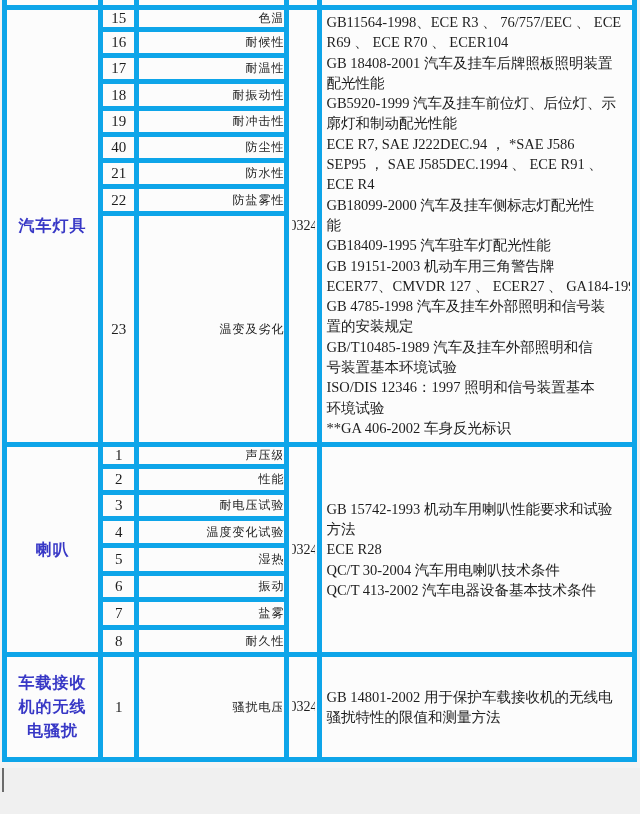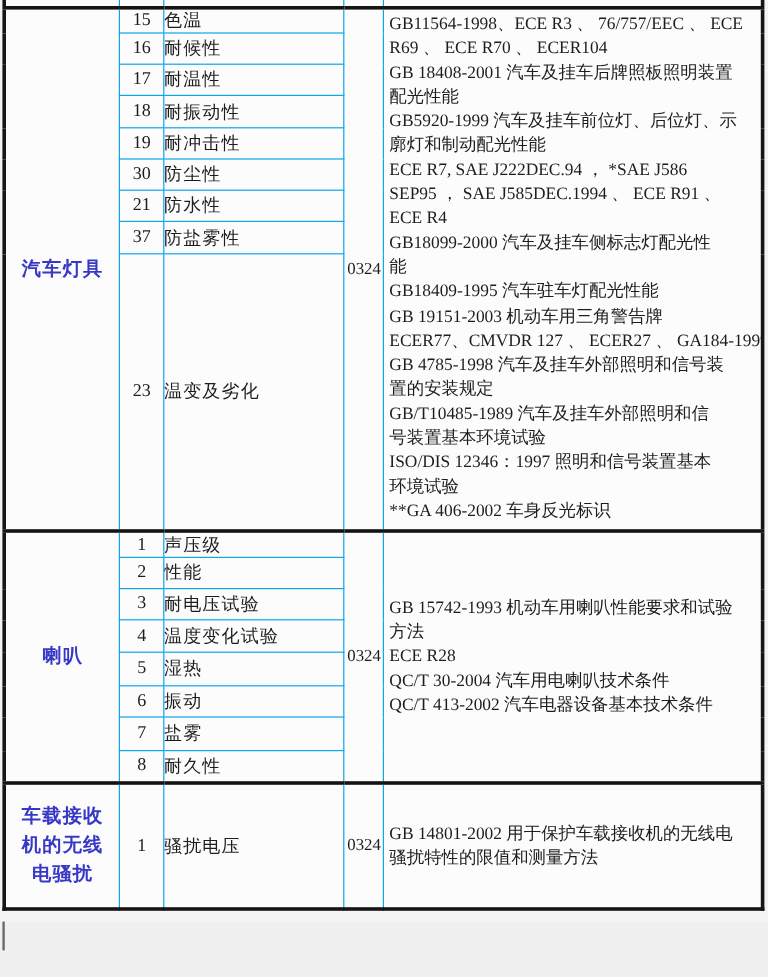--- a/index.html
+++ b/index.html
@@ -11,30 +11,30 @@
   }
   .page { position:relative; width:640px; height:814px; background:#f4f4f4; }
   .table-wrap { position:absolute; top:0; left:2px; }
   table.std-table {
     border-collapse:collapse; table-layout:fixed;
     width:635px; background:#fcfcfc;
     border-left:3px solid #161616;
     border-right:3px solid #161616;
     border-bottom:3px solid #161616;
   }
-  td { border:1px solid #0ea5e9; padding:0; overflow:hidden; }
+  td { border:5px solid #0ea5e9; padding:0; overflow:hidden; }
   tr.sliver-row td { border-top:none; height:5px; }
   tr.section-start td { border-top:3px solid #141414;border-radius:6px; }
   .cat-cell { text-align:center; vertical-align:middle; }
   .cat-label {
     color:#3838c6; font-weight:bold; font-size:16px; line-height:24px;
     padding:0 6px; letter-spacing:1px;
   }
   .num-cell { text-align:center; vertical-align:middle; font-size:15px; }
-  .name-cell { text-align:left; vertical-align:middle; font-size:15px; letter-spacing:1px; }
+  .name-cell { text-align:right; vertical-align:middle; font-size:12px; letter-spacing:1px; }
   .code-cell { text-align:center; vertical-align:middle; font-size:14px; }
   .std-cell { vertical-align:top; }
   .std-cell.v-middle { vertical-align:middle; }
   .std-lines { padding:2px 8px 2px 4px; }
   .std-line { font-size:14.5px; line-height:20.3px; white-space:nowrap; }
   .below-strip {
     position:absolute; left:0; right:0; bottom:0; height:46px;
     background:#f0f0f0;
   }
   .edge-artifact {
@@ -106,29 +106,29 @@
           </tr>
           <tr style="height: 27px;">
             <td class="num-cell">18</td>
             <td class="name-cell">耐振动性</td>
           </tr>
           <tr style="height: 26px;">
             <td class="num-cell">19</td>
             <td class="name-cell">耐冲击性</td>
           </tr>
           <tr style="height: 26px;">
-            <td class="num-cell">30</td>
+            <td class="num-cell">40</td>
             <td class="name-cell">防尘性</td>
           </tr>
           <tr style="height: 26px;">
             <td class="num-cell">21</td>
             <td class="name-cell">防水性</td>
           </tr>
           <tr style="height: 27px;">
-            <td class="num-cell">37</td>
+            <td class="num-cell">22</td>
             <td class="name-cell">防盐雾性</td>
           </tr>
           <tr style="height: 231px;">
             <td class="num-cell">23</td>
             <td class="name-cell">温变及劣化</td>
           </tr>
           <tr class="section-start" style="height: 22px;">
             <td class="cat-cell" rowspan="8">
               <div class="cat-label">喇叭</div>
             </td>

